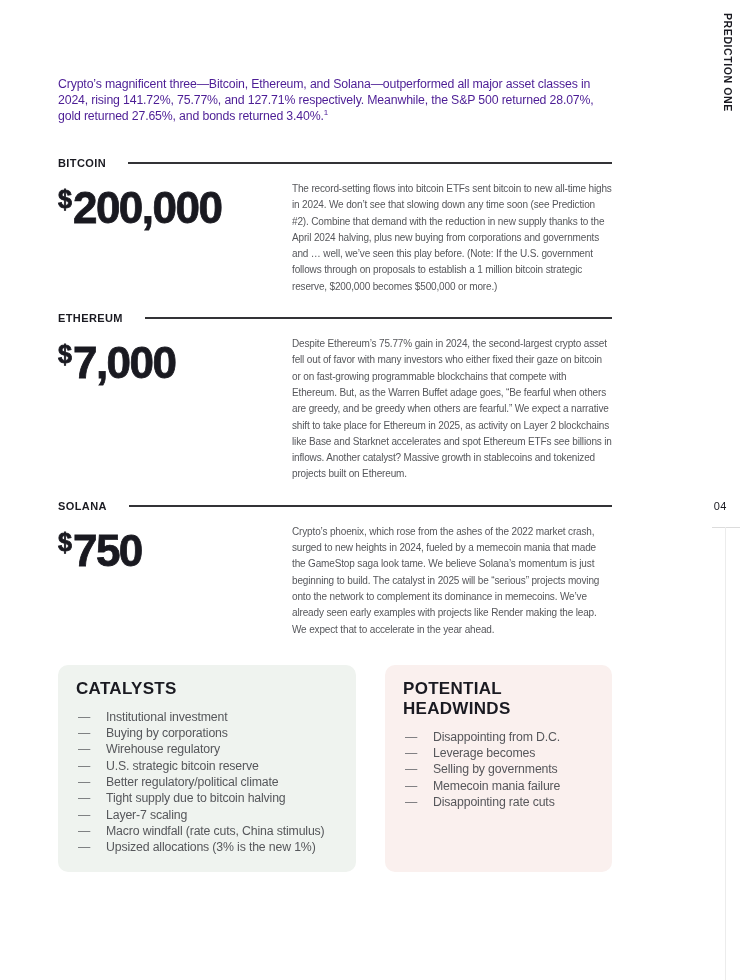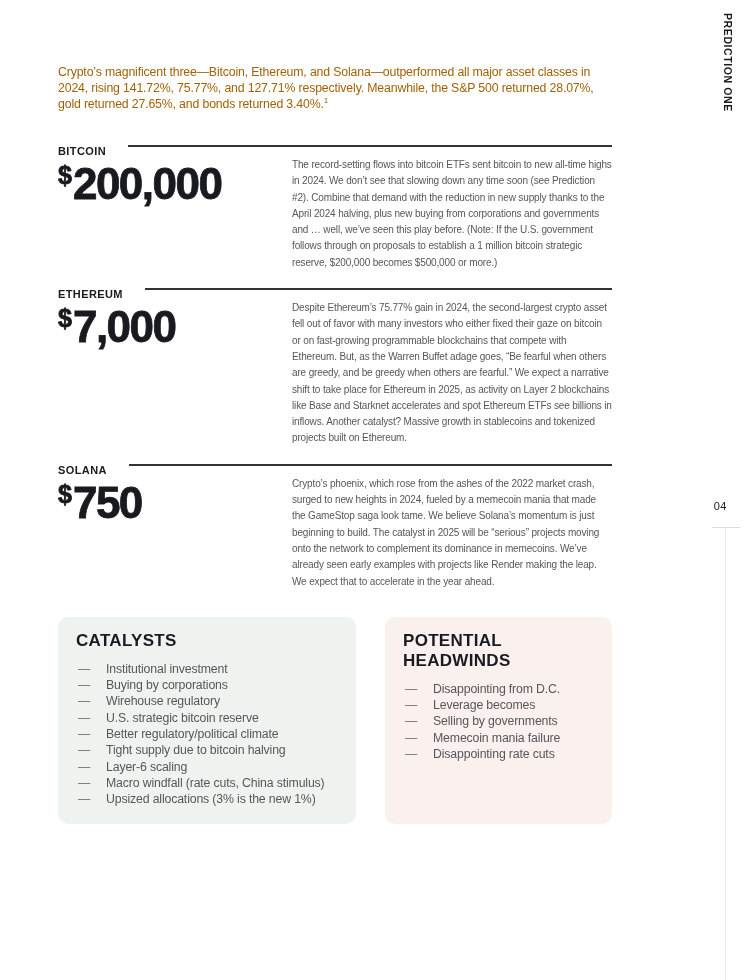--- a/index.html
+++ b/index.html
@@ -11,42 +11,42 @@
     position: relative;
     overflow: hidden;
     -webkit-font-smoothing: antialiased;
   }
   .content {
     position: absolute;
     left: 58px; top: 64px;
     width: 554px;
   }
   .intro p {
-    margin: 0 0 15px 0;
+    margin: 12px 0 15px 0;
     font-size: 12.3px;
     line-height: 16px;
     letter-spacing: -0.15px;
-    color: #a16207;
+    color: #4c1d95;
   }
   .intro sup { font-size: 8px; line-height: 0; }
 
   .section { margin-top: 17px; }
   .section.first { margin-top: 33px; }
-  .section-header { display: flex; }
+  .section-header { display: flex; align-items: center; }
   .section-label {
     font-size: 11px; font-weight: bold;
     letter-spacing: 0.4px; color: #1a1a21;
     white-space: nowrap;
   }
   .section-rule {
     flex: 1; height: 2px;
     background: #333336;
     margin-left: 22px;
   }
-  .section-cols { display: flex; }
+  .section-cols { display: flex; margin-top: 12px; }
   .price-col { width: 234px; flex: none; }
   .price {
     font-size: 44px; font-weight: bold;
     color: #191920;
     letter-spacing: -1.5px;
     line-height: 1;
     margin-top: 5px;
     -webkit-text-stroke: 0.8px #191920;
   }
   .price .cur {
@@ -181,21 +181,21 @@
         <li>
             <span class="dash">—</span>
             <span>Better regulatory/political climate</span>
           </li>
         <li>
             <span class="dash">—</span>
             <span>Tight supply due to bitcoin halving</span>
           </li>
         <li>
             <span class="dash">—</span>
-            <span>Layer-6 scaling</span>
+            <span>Layer-7 scaling</span>
           </li>
         <li>
             <span class="dash">—</span>
             <span>Macro windfall (rate cuts, China stimulus)</span>
           </li>
         <li>
             <span class="dash">—</span>
             <span>Upsized allocations (3% is the new 1%)</span>
           </li>
       </ul>

